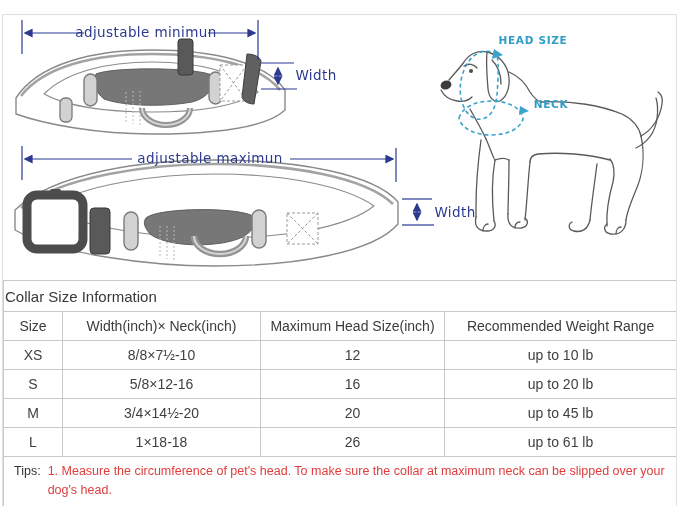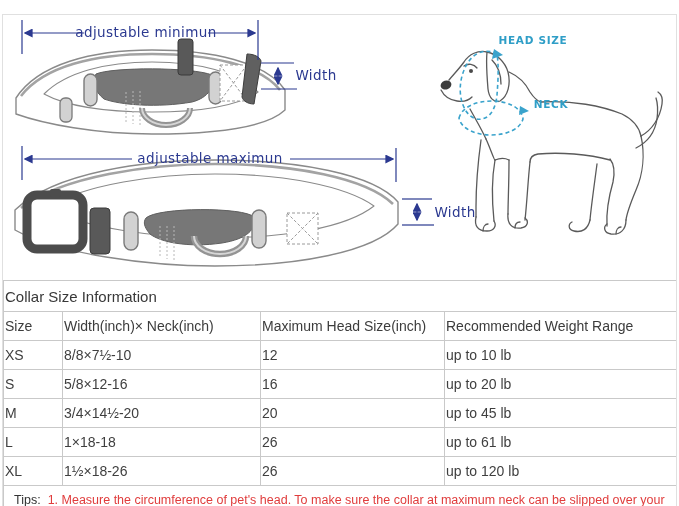--- a/index.html
+++ b/index.html
@@ -14,22 +14,22 @@
   .diagram-svg { position:absolute; left:0; top:0; }
 
   
   table.size-table {
     position:absolute; left:3px; top:268px; width:673px;
     border-collapse:collapse; table-layout:fixed;
     color:#3f3f3f; background:#fff;
   }
   table.size-table td { border:1px solid #c9c9c9; }
   td.title-cell { height:28px; font-size:15px; color:#383838; }
-  td.head-cell  { height:26px; font-size:14px; color:#3c3c3c; }
-  td.data-cell  { height:26px; text-align:left; font-size:14px; }
+  td.head-cell  { height:26px; text-align:center; font-size:14px; color:#3c3c3c; }
+  td.data-cell  { height:26px; text-align:center; font-size:14px; }
   td.tips-cell  { padding:5px 6px 6px 10px; vertical-align:top; }
   .tips { display:flex; gap:7px; font-size:12.5px; line-height:1.5; color:#333; }
   .tips-label { white-space:nowrap; }
   .tip-red { color:#e03c3c; }
 
   
   .ann-text {
     font-family:"DejaVu Sans", sans-serif; font-size:13.5px;
     fill:#2b3990; letter-spacing:0.4px;
   }
@@ -191,26 +191,20 @@
         <td class="data-cell">20</td>
         <td class="data-cell">up to 45 lb</td>
       </tr>
       <tr>
         <td class="data-cell">L</td>
         <td class="data-cell">1×18-18</td>
         <td class="data-cell">26</td>
         <td class="data-cell">up to 61 lb</td>
       </tr>
       <tr>
-        <td class="data-cell">XL</td>
-        <td class="data-cell">1½×18-26</td>
-        <td class="data-cell">26</td>
-        <td class="data-cell">up to 120 lb</td>
-      </tr>
-      <tr>
         <td class="tips-cell" colspan="4">
           <div class="tips">
             <span class="tips-label">Tips:</span>
             <div>
               <div class="tip tip-red">1. Measure the circumference of pet's head.  To make sure the collar at maximum neck can be slipped over your dog's head.</div>
 
             </div>
           </div>
         </td>
       </tr>

